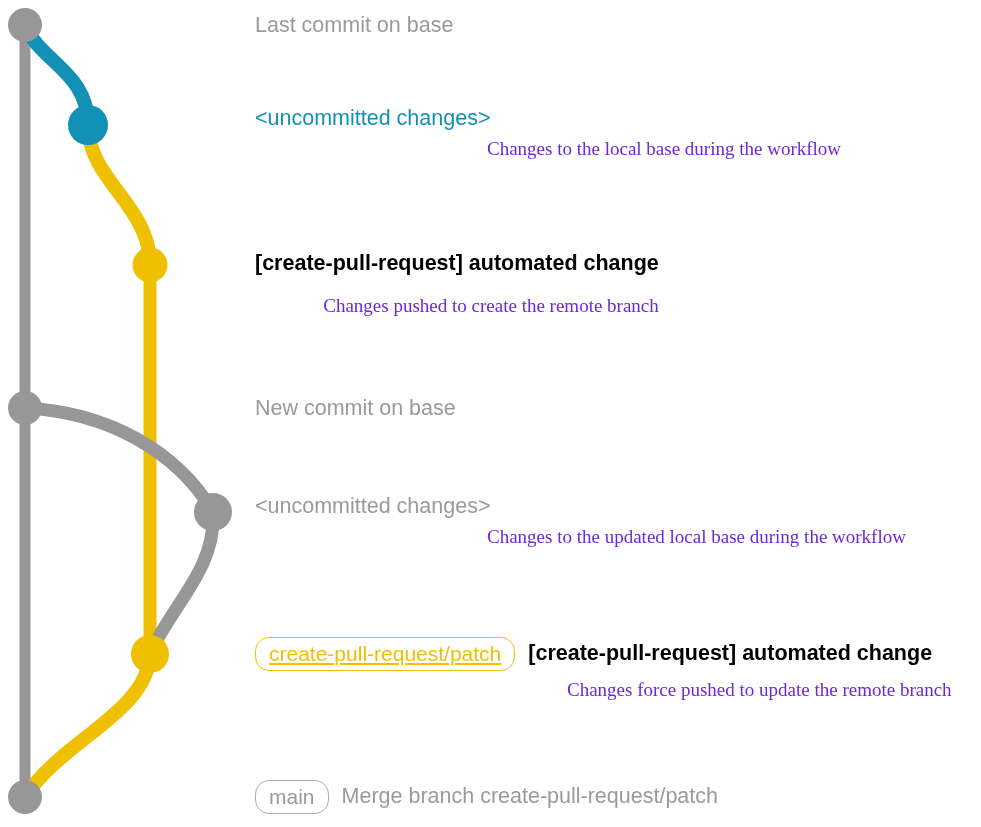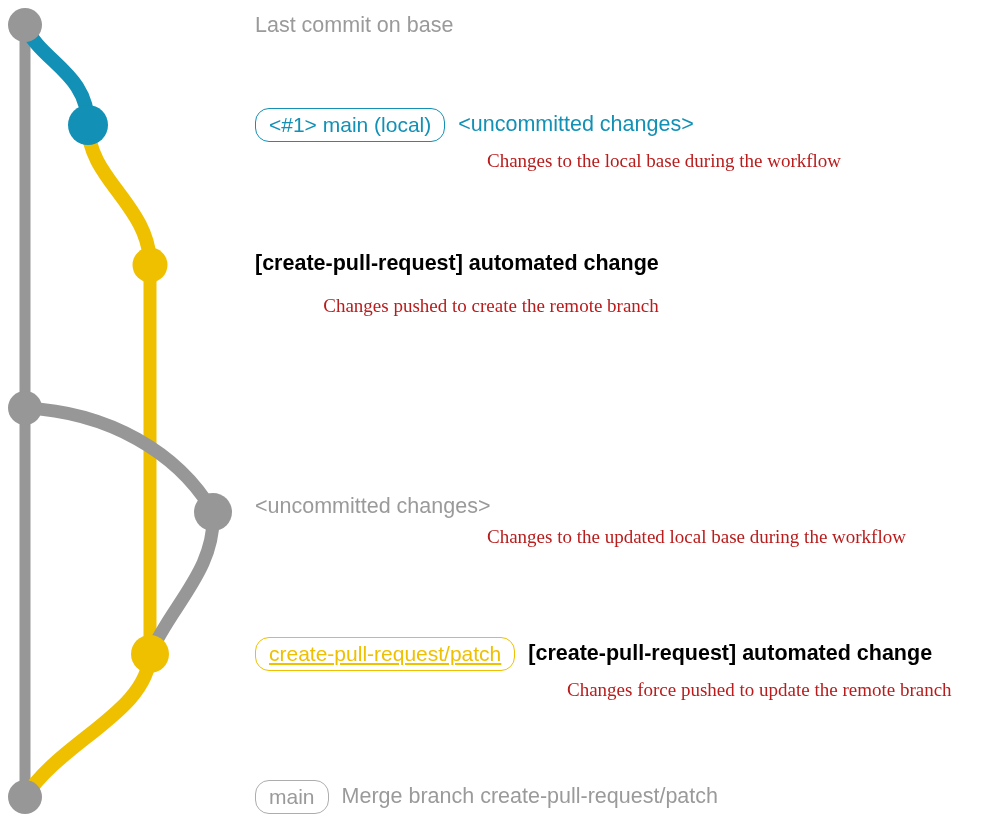--- a/index.html
+++ b/index.html
@@ -76,21 +76,21 @@
     line-height: 1;
     font-family: "Liberation Sans", sans-serif;
   }
   .subject.blue   { color: #1290b5; }
   .subject.yellow { color: #000000; font-weight: bold; }
   .subject.gray   { color: #9a9a9a; }
 
   .note {
     font-family: "Liberation Serif", serif;
     font-size: 19px;
-    color: #b91c1c;
+    color: #6d28d9;
     margin-top: 8px;
     white-space: nowrap;
   }
 
   
   .plain-label {
     position: absolute;
     font-size: 21.5px;
     line-height: 1;
     font-family: "Liberation Sans", sans-serif;
@@ -126,36 +126,36 @@
     <circle cx="213" cy="512" r="19" fill="#979797"></circle>
     <circle cx="150" cy="654" r="19" fill="#efc000"></circle>
     <circle cx="25" cy="797" r="17" fill="#979797"></circle>
   </svg>
 
   <div class="plain-label gray" style="left:255px; top:15px;">Last commit on base</div>
 
   <div class="row" style="left:255px; top:108px;">
     <div class="row-inner">
       <div class="headline">
-        <span class="ref-pill blue">&lt;#1&gt; main (local)</span>
         <span class="subject blue">&lt;uncommitted changes&gt;</span>
       </div>
       <div class="note" style="margin-left:232px;">Changes to the local base during the workflow</div>
     </div>
   </div>
 
   <div class="row" style="left:255px; top:253px;">
     <div class="row-inner">
       <div class="headline">
         <span class="subject yellow">[create-pull-request] automated change</span>
       </div>
       <div class="note" style="margin-left:17px;margin-top:20px;">Changes pushed to create the remote branch</div>
     </div>
   </div>
 
+  <div class="plain-label gray" style="left:255px; top:398px;">New commit on base</div>
 
   <div class="row" style="left:255px; top:496px;">
     <div class="row-inner">
       <div class="headline">
         <span class="subject gray">&lt;uncommitted changes&gt;</span>
       </div>
       <div class="note" style="margin-left:232px;">Changes to the updated local base during the workflow</div>
     </div>
   </div>
 

